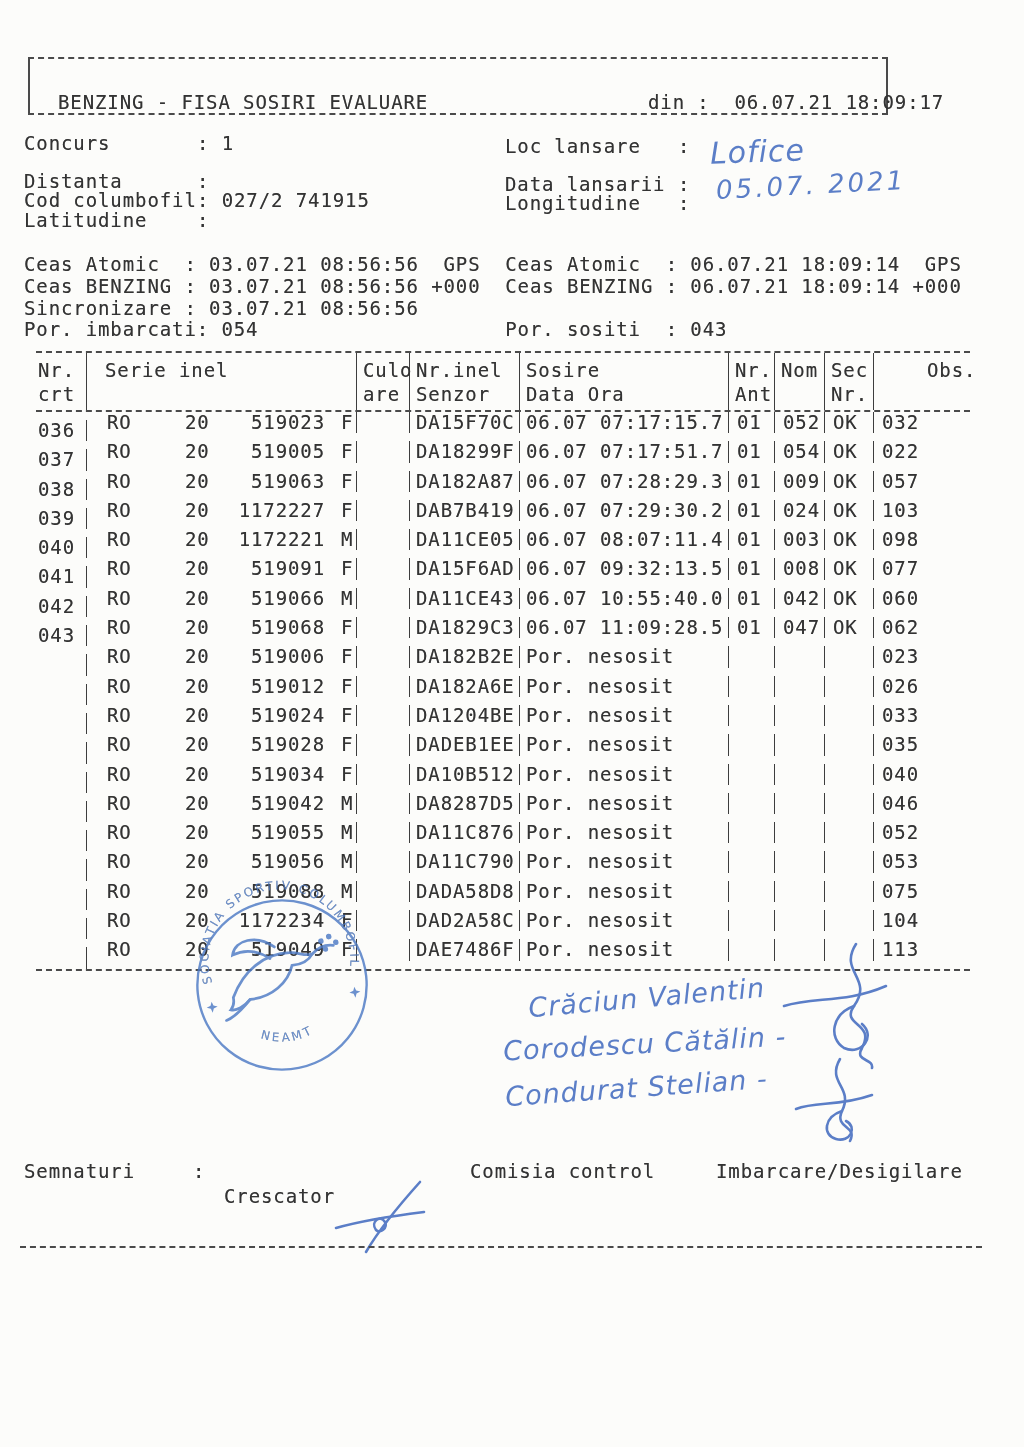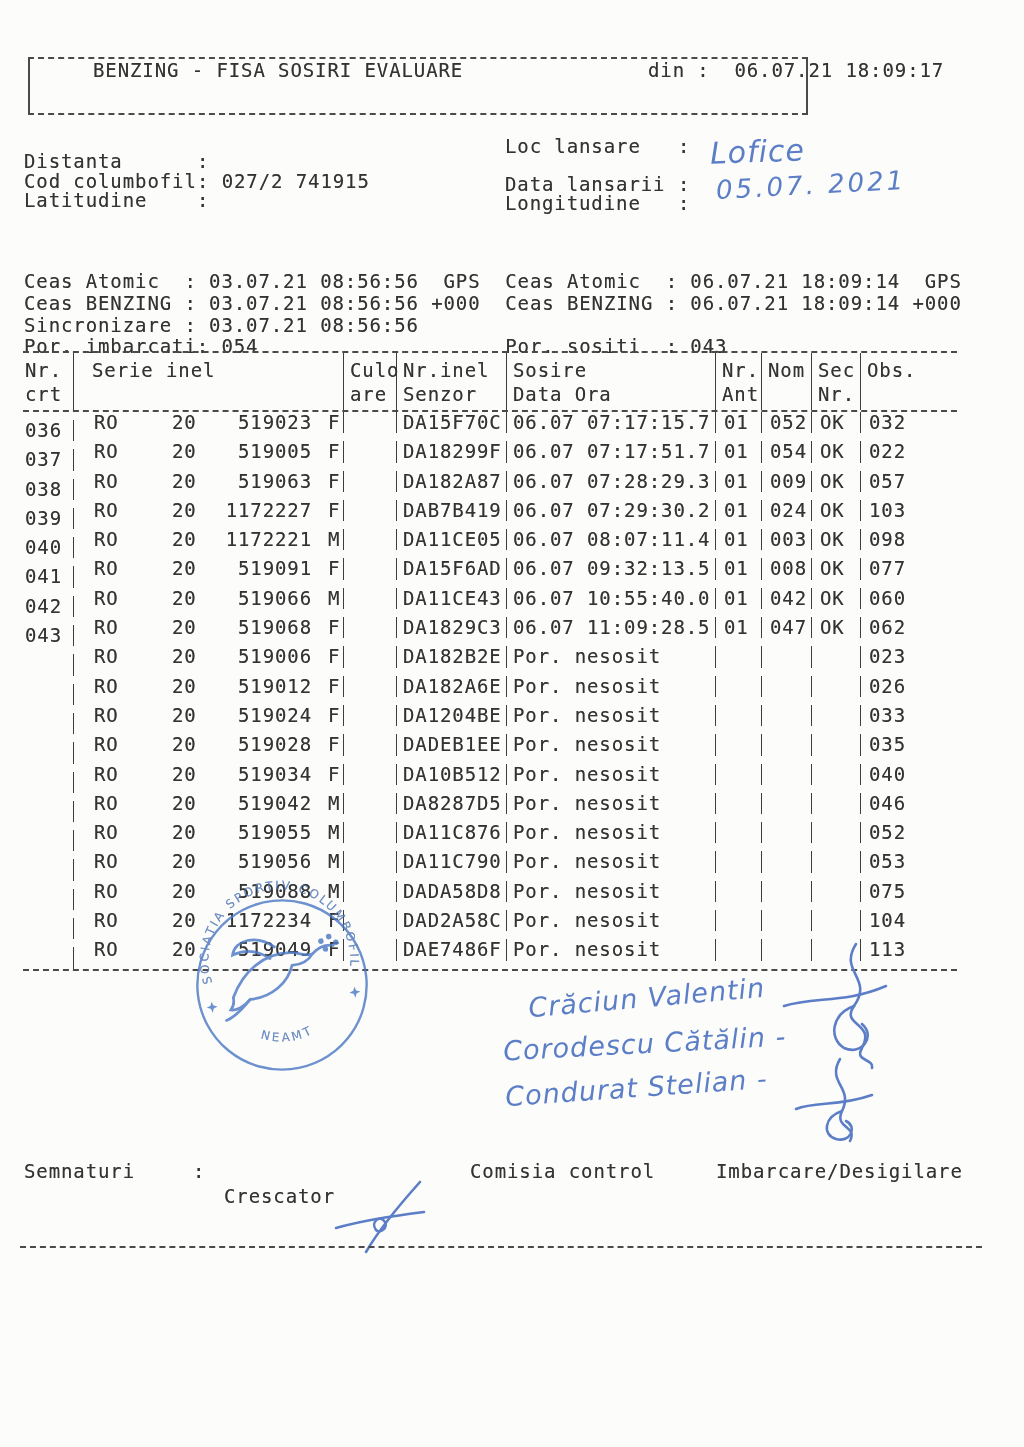--- a/index.html
+++ b/index.html
@@ -7,51 +7,51 @@
   .page {
     position:relative; width:1024px; height:1447px; margin:0 auto;
     background:#fcfcfa; color:#333; overflow:hidden;
     font-size:19px; letter-spacing:0.9px;
     text-shadow:0 0 0.6px rgba(50,50,50,.5);
   }
   .pre { white-space:pre; }
 
   
   .hdr-box {
-    position:absolute; left:28px; top:57px; width:780px; height:58px;
+    position:absolute; left:28px; top:57px; width:860px; height:58px;
     border-top:2px dashed #4a4a4a; border-bottom:2px dashed #4a4a4a;
     border-left:2px solid #4a4a4a; border-right:2px solid #4a4a4a;
-    display:flex; align-items:flex-start;padding-left:35px;
+    display:flex; align-items:flex-end;
   }
   .hdr-title { padding-left:28px; }
   .hdr-din { position:absolute; left:618px; white-space:pre; }
 
   
   .info-col { position:absolute; line-height:19.5px; }
   .info-line { white-space:pre; }
   .info-label { display:inline-block; width:173px; white-space:pre; }
   .gap { height:18px; }
 
   
-  .clock { position:absolute; left:24px; top:271px; line-height:21.8px; }
-
-  
-  .dtable { position:absolute; left:23px; top:351px; width:934px;
+  .clock { position:absolute; left:24px; top:254px; line-height:21.8px; }
+
+  
+  .dtable { position:absolute; left:36px; top:351px; width:934px;
     border-top:2px dashed #4a4a4a; }
   .thead-row, .trow {
     display:grid;
     grid-template-columns:51px 270px 53px 110px 209px 46px 50px 49px 96px;
   }
   .thead-row { border-bottom:2px dashed #4a4a4a; }
   .tbody { border-bottom:2px dashed #4a4a4a; }
   .hcell {
     white-space:pre-line; padding:5px 0 4px 6px; line-height:24px; min-height:57px;
     border-right:1.4px solid #3d3d3d;
   }
-  .hcell:last-child { border-right:none; }
+  .hcell:last-child { border-right:none;margin-left:47px; }
   .hcell.c-nr { padding-left:2px; }
   .hcell.c-serie { padding-left:18px; }
   .cell {
     height:21.3px; line-height:21.3px; white-space:pre; overflow:visible;
     border-right:1.4px solid #3d3d3d; padding-left:8px;
   }
   .cell:last-child { border-right:none; }
   .cell.c-nr { padding-left:2px;margin-top:8px; }
   .cell.c-serie { padding-left:20px; }
   .cell.c-senzor, .cell.c-sosire { padding-left:6px; }
@@ -90,20 +90,21 @@
 <body>
 
 <div class="page">
 
   <div class="hdr-box">
     <span class="hdr-title">BENZING - FISA SOSIRI EVALUARE</span>
     <span class="hdr-din"><span>din :</span>&nbsp;&nbsp;<span>06.07.21 18:09:17</span></span>
   </div>
 
   <div class="info-col" style="left:24px; top:134px;">
+    <div class="info-line"><span class="info-label">Concurs</span>: <span>1</span></div>
     <div class="gap"></div>
     <div class="info-line"><span class="info-label">Distanta</span>: <span></span></div>
     <div class="info-line"><span class="info-label">Cod columbofil</span>: <span>027/2 741915</span></div>
     <div class="info-line"><span class="info-label">Latitudine</span>: <span></span></div>
   </div>
 
   <div class="info-col" style="left:505px; top:137px;">
     <div class="info-line"><span class="info-label">Loc lansare</span>: <span></span></div>
     <div class="gap"></div>
     <div class="info-line"><span class="info-label">Data lansarii</span>: <span></span></div>

